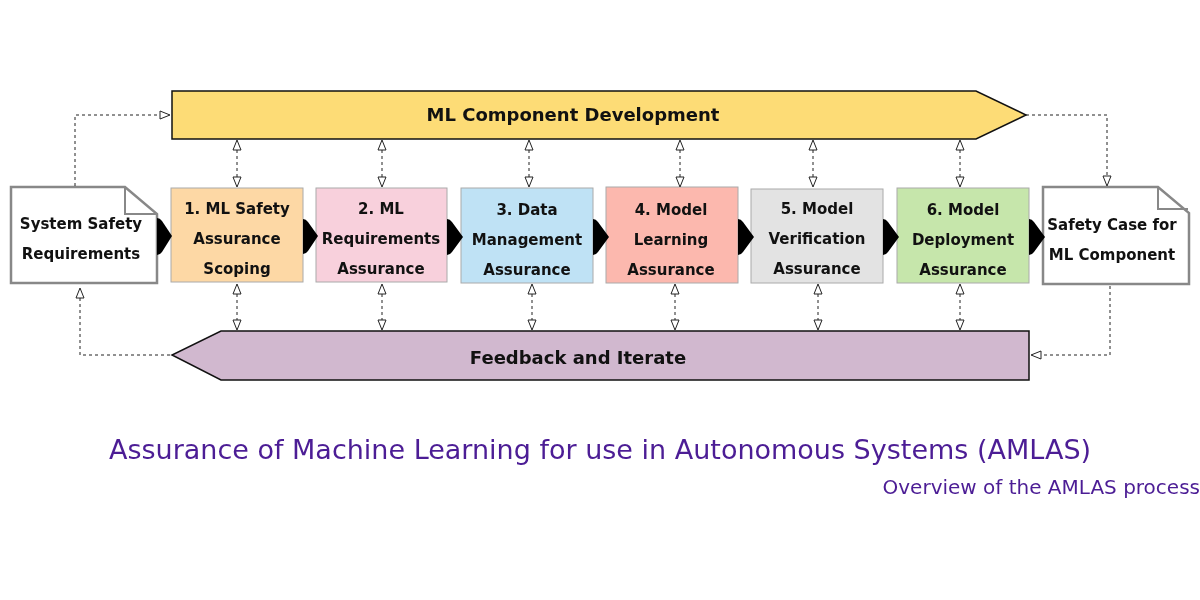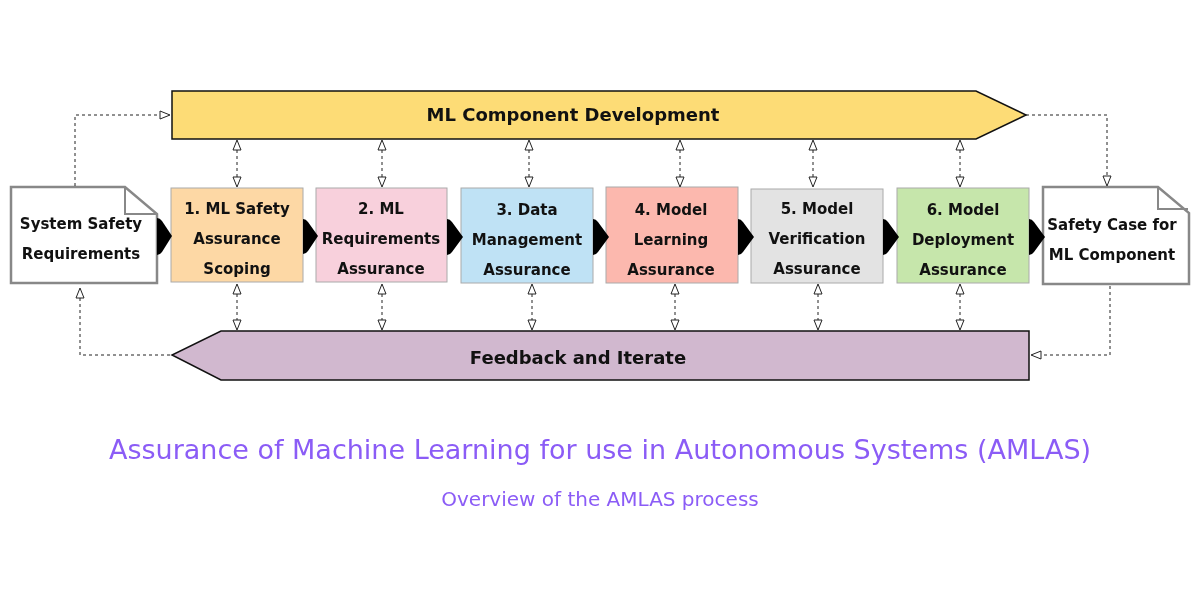--- a/index.html
+++ b/index.html
@@ -1,23 +1,23 @@
 <!DOCTYPE html>
 <html><head>
 <meta charset="utf-8">
 <style>
   html, body { margin: 0; padding: 0; background: #ffffff; }
   body { width: 1200px; height: 600px; position: relative; overflow: hidden; font-family: "DejaVu Sans", sans-serif; }
   svg#diagram { position: absolute; left: 0; top: 0; }
   .lbl { font-family: "DejaVu Sans", sans-serif; font-weight: bold; fill: #111; }
   .dash { stroke: #222; stroke-width: 1; stroke-dasharray: 3 3; fill: none; }
   .ahead { fill: #fff; stroke: #222; stroke-width: 1; }
-  .title { position: absolute; left: 0; width: 1200px; text-align: center; color: #8b5cf6; font-family: "DejaVu Sans", sans-serif; }
+  .title { position: absolute; left: 0; width: 1200px; text-align: center; color: #4c1d95; font-family: "DejaVu Sans", sans-serif; }
   #main-title { top: 434px; font-size: 27px; }
-  #sub-title { top: 487px; font-size: 20px; }
+  #sub-title { top: 475px; font-size: 20px; text-align: right; }
 </style>
 </head>
 <body>
 
 <svg id="diagram" width="1200" height="420" viewBox="0 0 1200 420" xmlns="http://www.w3.org/2000/svg">
 
   <g>
     <polygon id="top-band-shape" points="172,91 976,91 1026,115 976,139 172,139" stroke="#111" stroke-width="1.5" fill="#fddc76"></polygon>
     <text class="lbl" x="573" y="121" font-size="18" text-anchor="middle">ML Component Development</text>
   </g>

